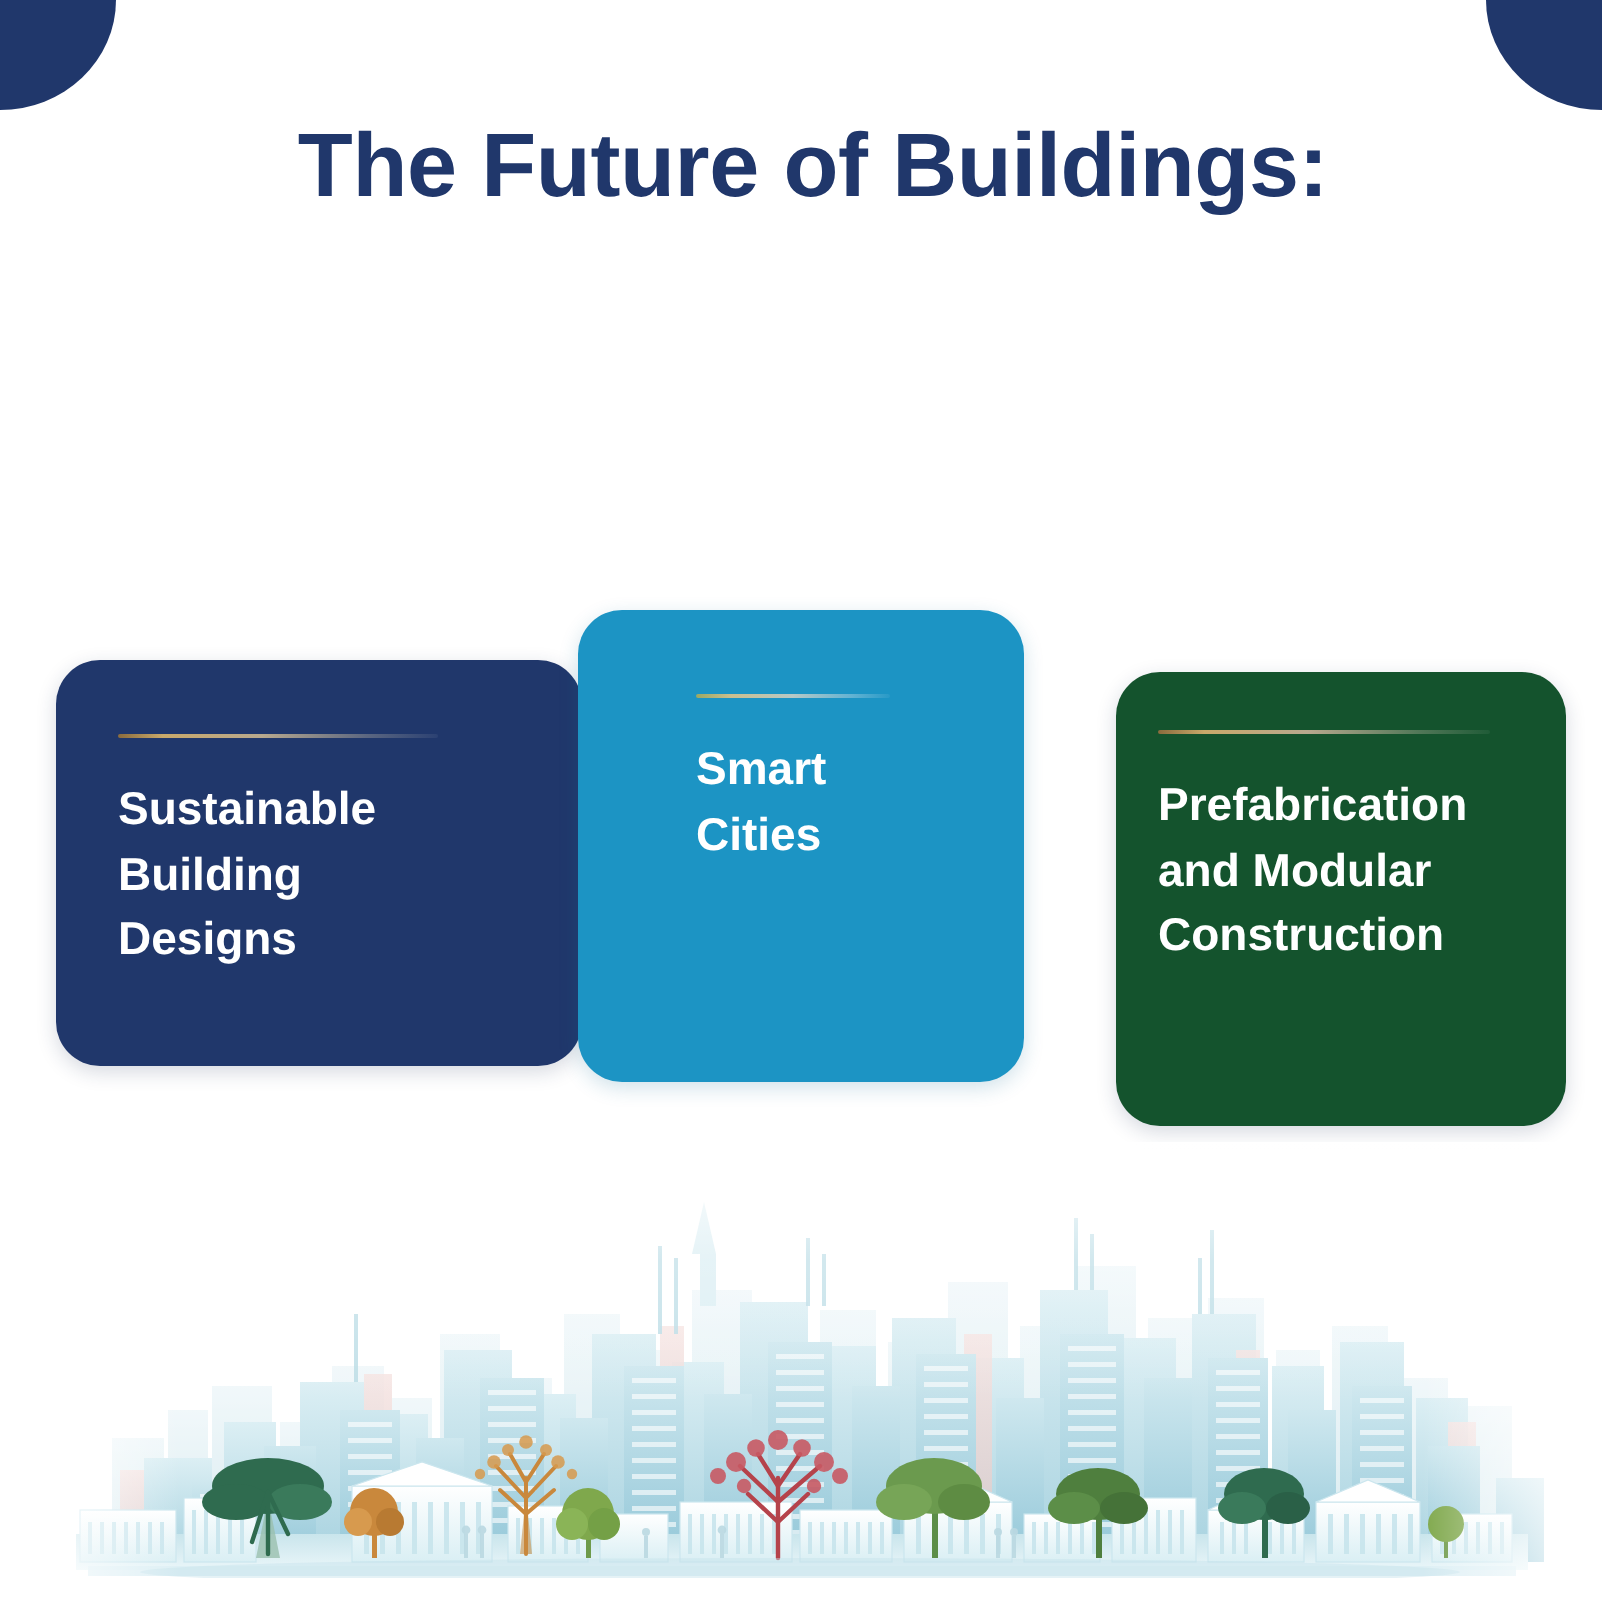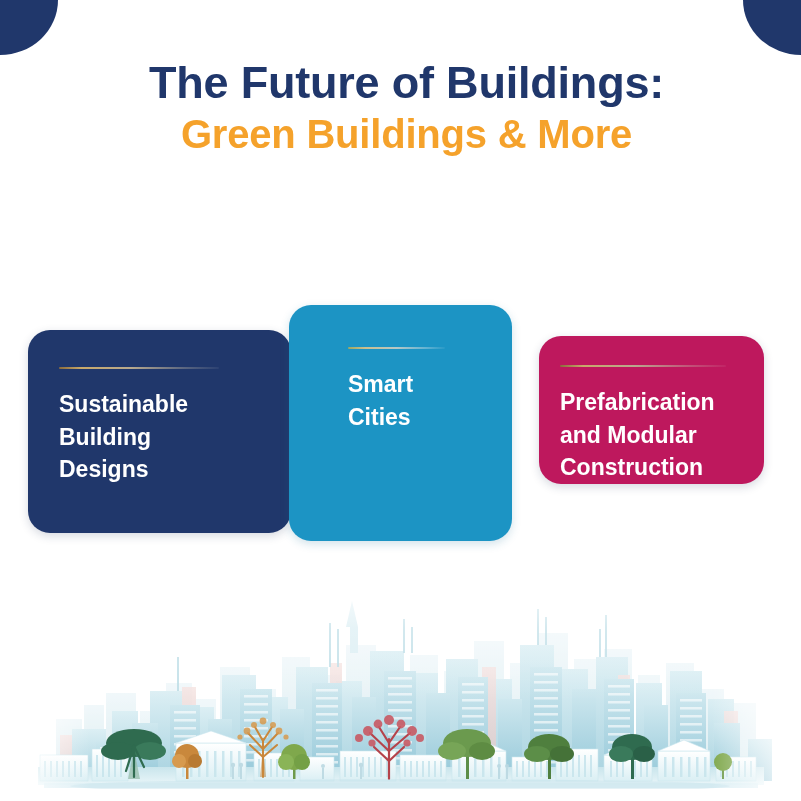--- a/index.html
+++ b/index.html
@@ -89,22 +89,22 @@
     background:#1C94C4;
     box-shadow:0 3px 10px rgba(25,110,150,0.20);
   }
   #card-smart .divider{
     left:59px;top:42px;width:97px;
     background:linear-gradient(to right,#9aa863 0%,#cbbf8e 18%,#b6c8c6 50%,rgba(205,225,232,0.4) 80%,rgba(255,255,255,0.05) 100%);
   }
   #card-smart .card-label{ left:59px;top:63px;width:140px; }
 
   #card-prefab{
-    left:539px;top:336px;width:225px;height:148px;
-    background:#be185d;
+    left:558px;top:336px;width:225px;height:227px;
+    background:#14532d;
   }
   #card-prefab .divider{ left:21px;top:29px;width:166px; }
   #card-prefab .card-label{ left:21px;top:50px;width:196px; }
 
   
   #cityscape{
     position:absolute;
     left:0;bottom:0;
     width:801px;height:230px;
   }
@@ -113,21 +113,20 @@
 </head>
 <body>
 
 <div id="stage">
 
   <div class="corner tl"></div>
   <div class="corner tr"></div>
 
   <div id="heading">
     <span class="title-line title-main">The Future of Buildings:</span>
-    <span class="title-line title-sub">Green Buildings &amp; More</span>
   </div>
 
   <div class="card" id="card-sustainable">
     <div class="divider"></div>
     <div class="card-label">Sustainable
 Building
 Designs</div>
   </div>
 
   <div class="card" id="card-smart">

